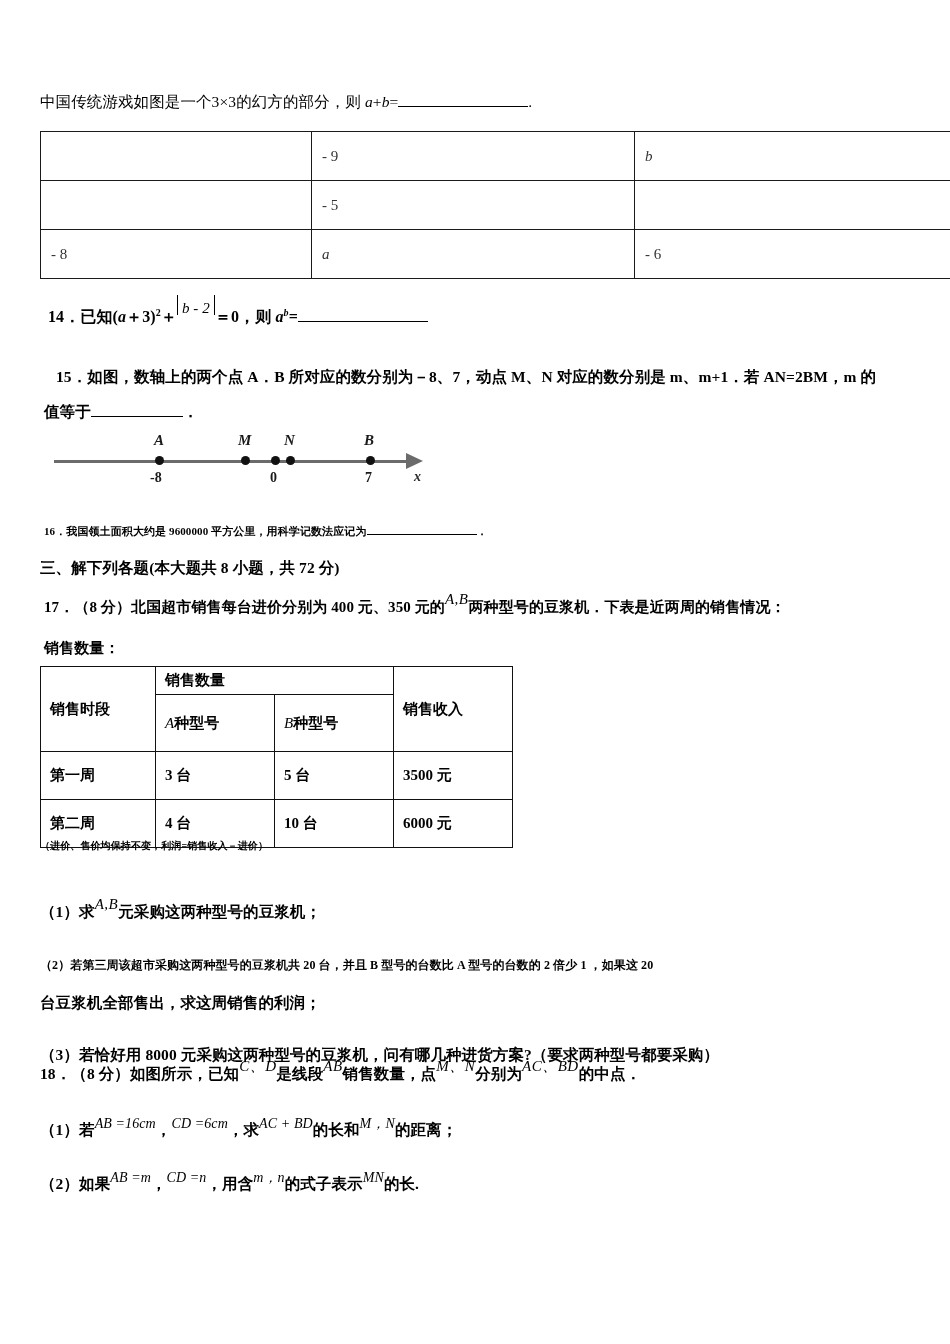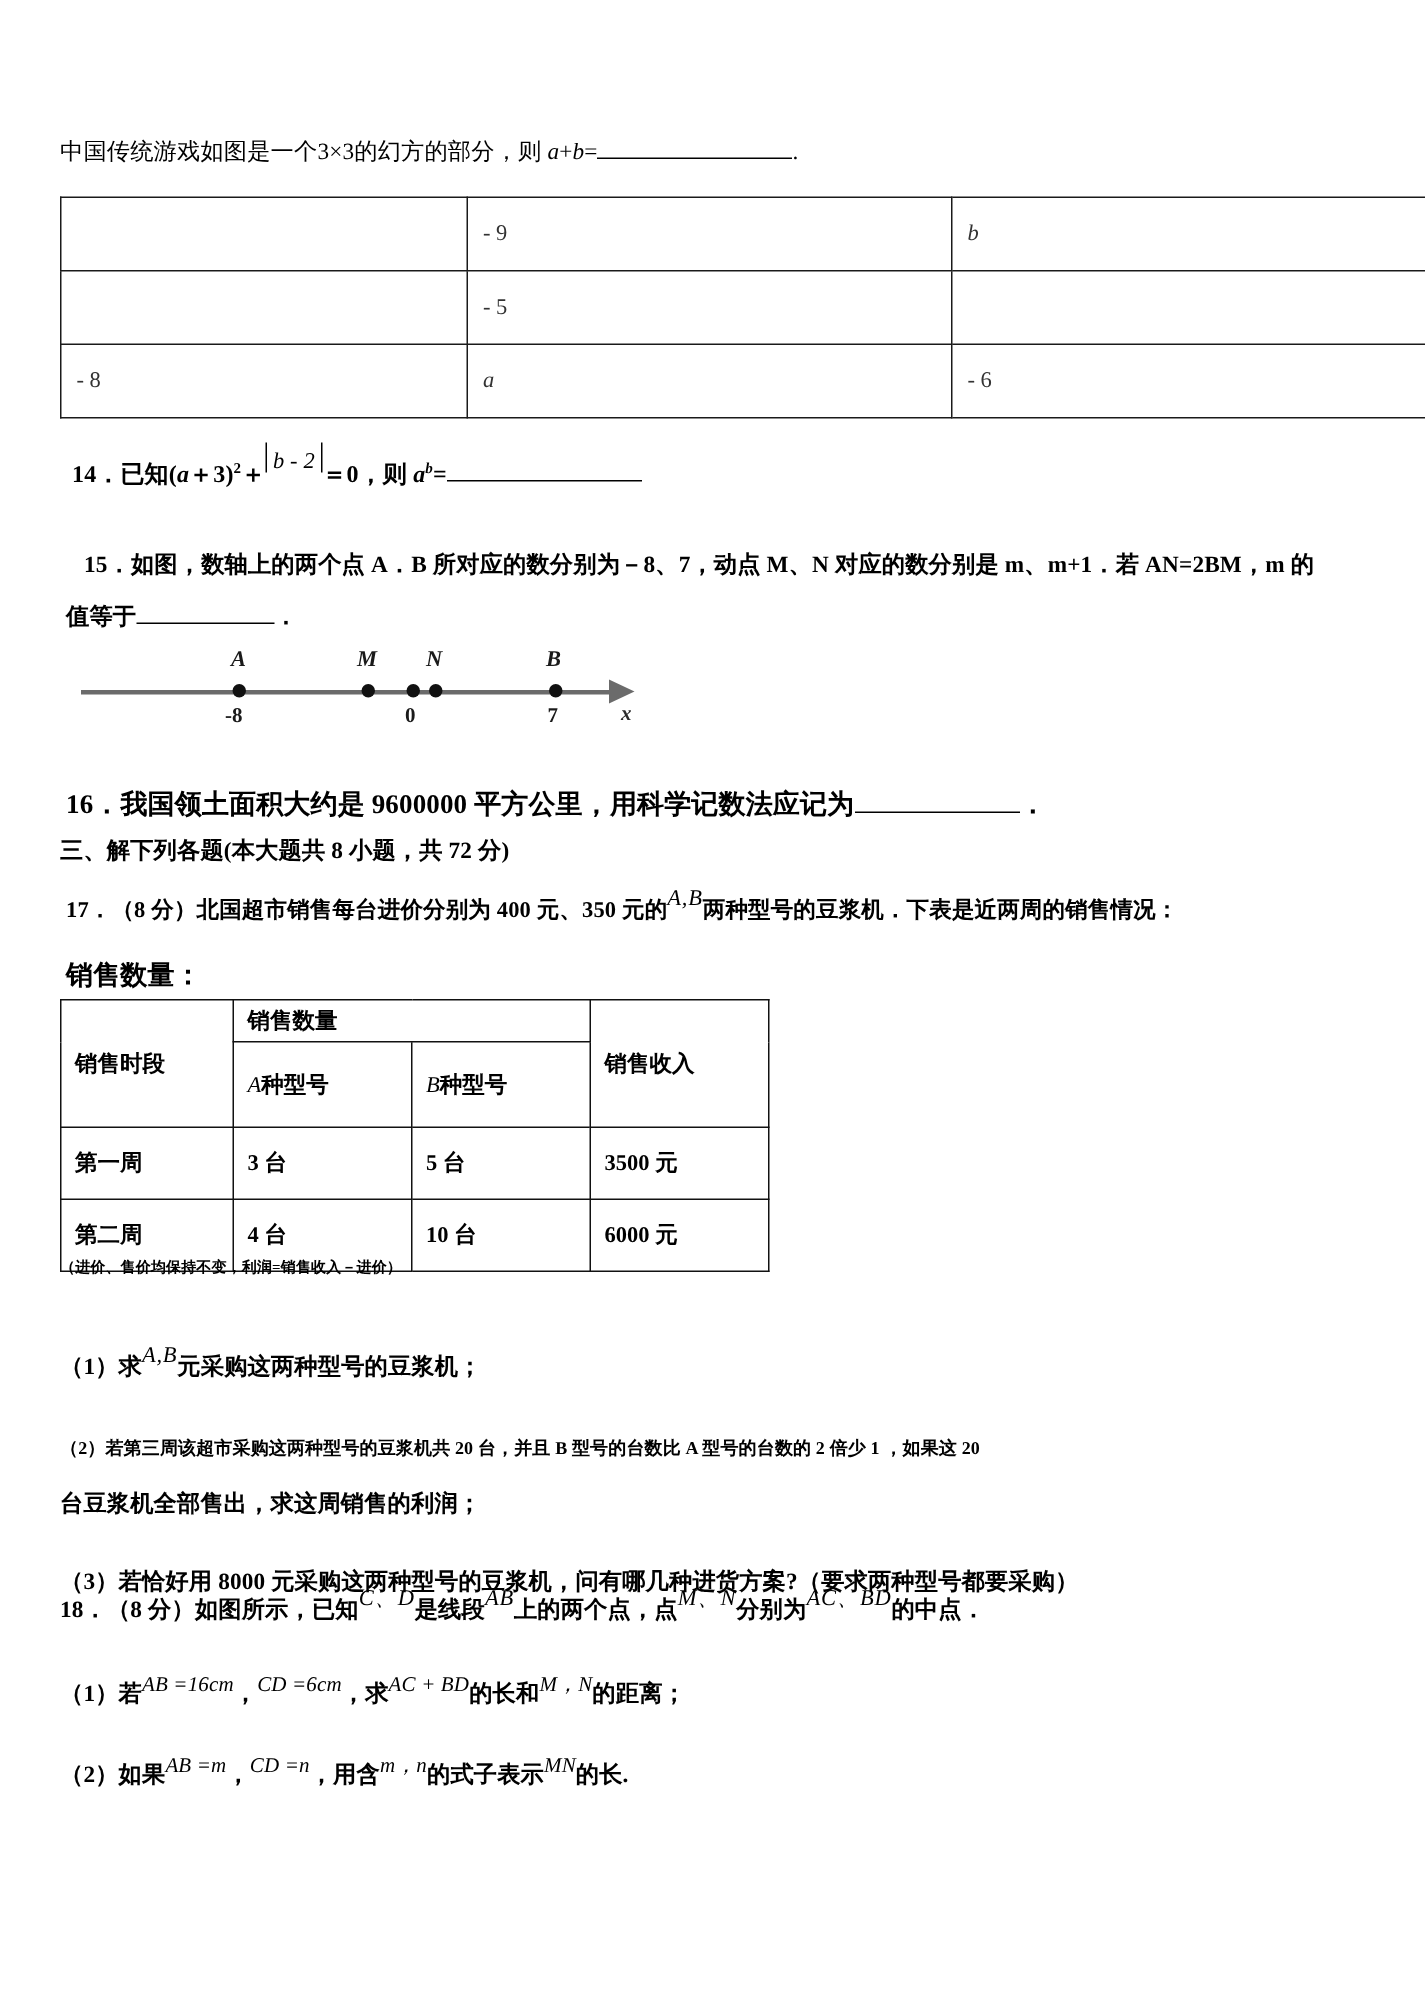--- a/index.html
+++ b/index.html
@@ -248,31 +248,31 @@
     <div class="dot" style="left:246px;"></div>
     <div class="ptlabel" style="left:244px;">N</div>
 
     <div class="dot" style="left:326px;"></div>
     <div class="ptlabel" style="left:324px;">B</div>
     <div class="ptvalue" style="left:325px;">7</div>
 
     <div class="axlabel">x</div>
   </div>
 
-  <div class="line bold" style="left:44px; top:523px; font-size:18px;">
+  <div class="line bold" style="left:44px; top:523px; font-size:11px;">
     <span>16．我国领土面积大约是 9600000 平方公里，用科学记数法应记为</span><span class="blank" style="width:110px;"></span><span>．</span>
   </div>
 
   <div class="line bold" style="left:40px; top:556px; font-size:15.5px;">三、解下列各题(本大题共 8 小题，共 72 分)</div>
 
   <div class="line bold" style="left:44px; top:596px; font-size:15px;">
     <span>17．（8 分）北国超市销售每台进价分别为 400 元、350 元的</span><span class="raise">A,B</span><span>两种型号的豆浆机．下表是近两周的销售情况：</span>
   </div>
 
-  <div class="line bold" style="left:44px; top:637px; font-size:18px;">销售数量：</div>
+  <div class="line bold" style="left:44px; top:637px; font-size:15px;">销售数量：</div>
 
   <table class="sales">
     <tbody>
         <tr>
       <td class="w1 h-tall" rowspan="2">销售时段</td>
       <td class="w2" colspan="2">销售数量</td>
       <td class="w4" rowspan="2">销售收入</td>
     </tr>
     <tr>
       <td class="w2 h-tall"><span class="mi" style="font-weight:normal;">A</span><span>种型号</span></td>
@@ -297,21 +297,21 @@
 
   <div class="line bold" style="left:40px; top:900px; font-size:15.5px;">
     <span>（1）求</span><span class="raise">A,B</span><span>元采购这两种型号的豆浆机；</span>
   </div>
 
   <div class="line bold" style="left:40px; top:956px; font-size:12px;">（2）若第三周该超市采购这两种型号的豆浆机共 20 台，并且 B 型号的台数比 A 型号的台数的 2 倍少 1 ，如果这 20</div>
   <div class="line bold" style="left:40px; top:991px; font-size:15.5px;">台豆浆机全部售出，求这周销售的利润；</div>
   <div class="line bold" style="left:40px; top:1023px; font-size:15.5px;margin-top:20px;">（3）若恰好用 8000 元采购这两种型号的豆浆机，问有哪几种进货方案?（要求两种型号都要采购）</div>
 
   <div class="line bold" style="left:40px; top:1062px; font-size:15.5px;">
-    <span>18．（8 分）如图所示，已知</span><span class="raise">C、D</span><span>是线段</span><span class="raise">AB</span><span>上的两个点，点</span><span class="raise">M、N</span><span>分别为</span><span class="raise">AC、BD</span><span>的中点．</span>
+    <span>18．（8 分）如图所示，已知</span><span class="raise">C、D</span><span>是线段</span><span class="raise">AB</span><span>销售数量，点</span><span class="raise">M、N</span><span>分别为</span><span class="raise">AC、BD</span><span>的中点．</span>
   </div>
 
   <div class="line bold" style="left:40px; top:1118px; font-size:15.5px;">
     <span>（1）若</span><span class="raise-sm">AB =16cm</span><span>，</span><span class="raise-sm">CD =6cm</span><span>，求</span><span class="raise-sm">AC + BD</span><span>的长和</span><span class="raise-sm">M，N</span><span>的距离；</span>
   </div>
 
   <div class="line bold" style="left:40px; top:1172px; font-size:15.5px;">
     <span>（2）如果</span><span class="raise-sm">AB =m</span><span>，</span><span class="raise-sm">CD =n</span><span>，用含</span><span class="raise-sm">m，n</span><span>的式子表示</span><span class="raise-sm">MN</span><span>的长.</span>
   </div>
 

